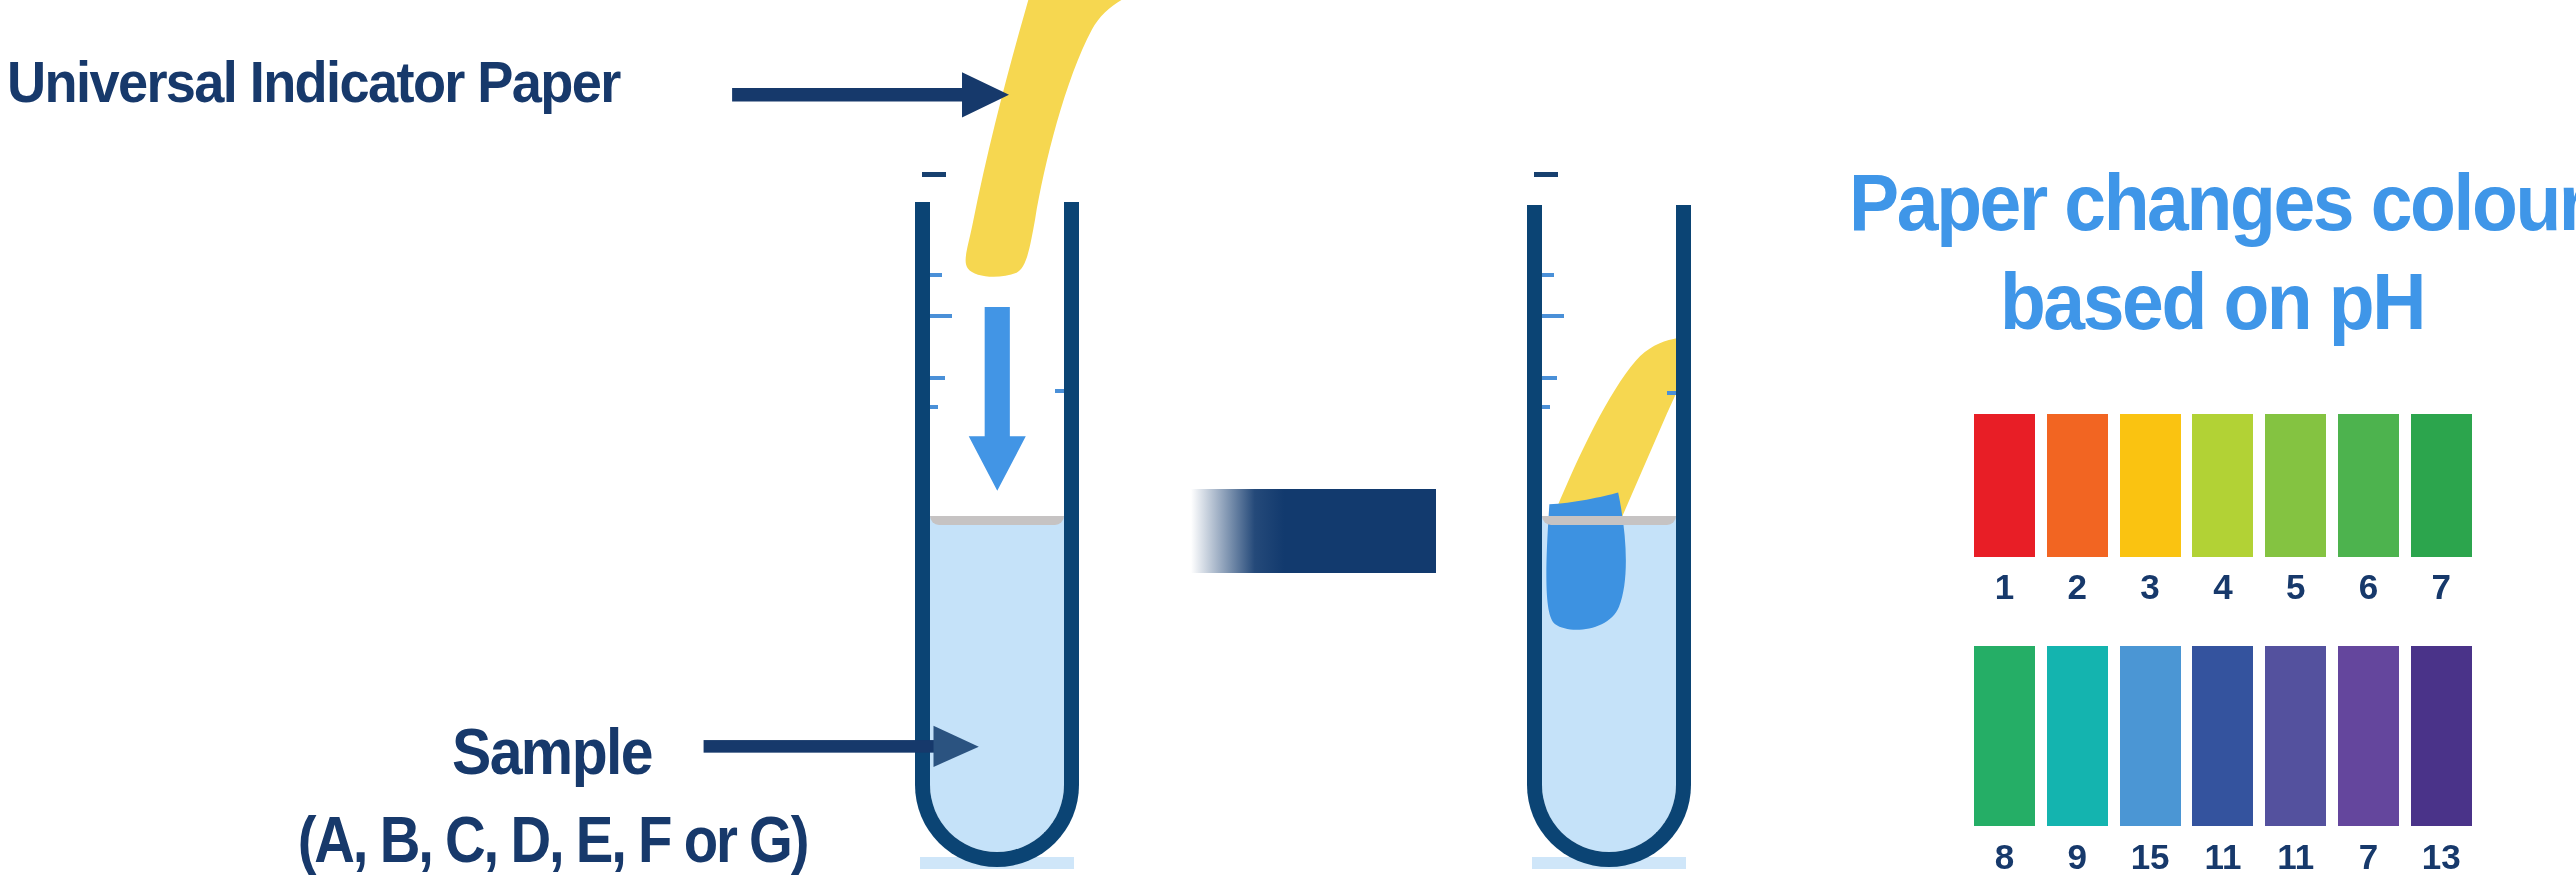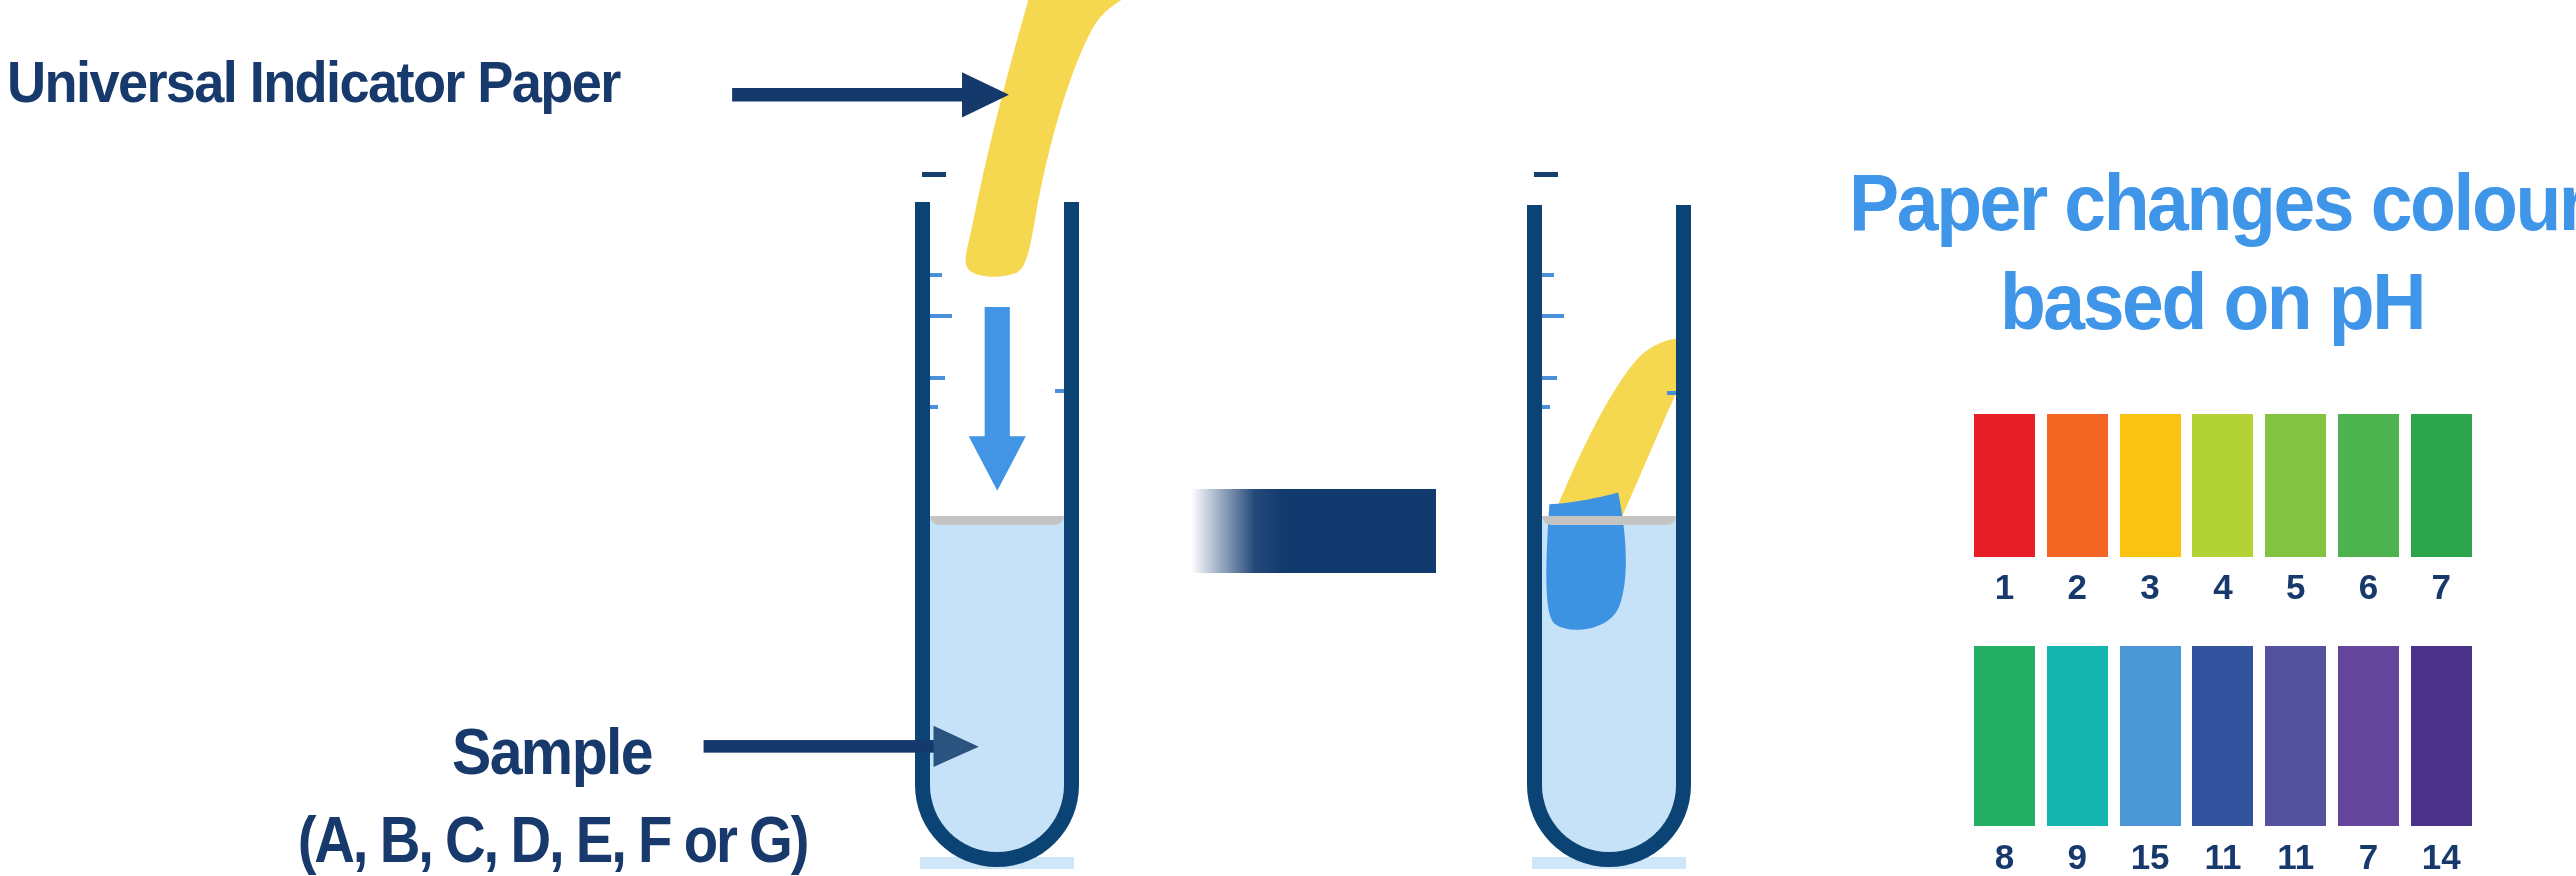--- a/index.html
+++ b/index.html
@@ -159,17 +159,17 @@
       <div class="swatch" style="background: rgb(100, 70, 157);"></div>
       <div class="swatch" style="background: rgb(74, 51, 137);"></div>
     </div>
   <div class="abs ph-row row2-nums">
       <div class="ph-num">8</div>
       <div class="ph-num">9</div>
       <div class="ph-num">15</div>
       <div class="ph-num">11</div>
       <div class="ph-num">11</div>
       <div class="ph-num">7</div>
-      <div class="ph-num">14</div>
+      <div class="ph-num">13</div>
     </div>
 
 </div>
 
 
 </body></html>

